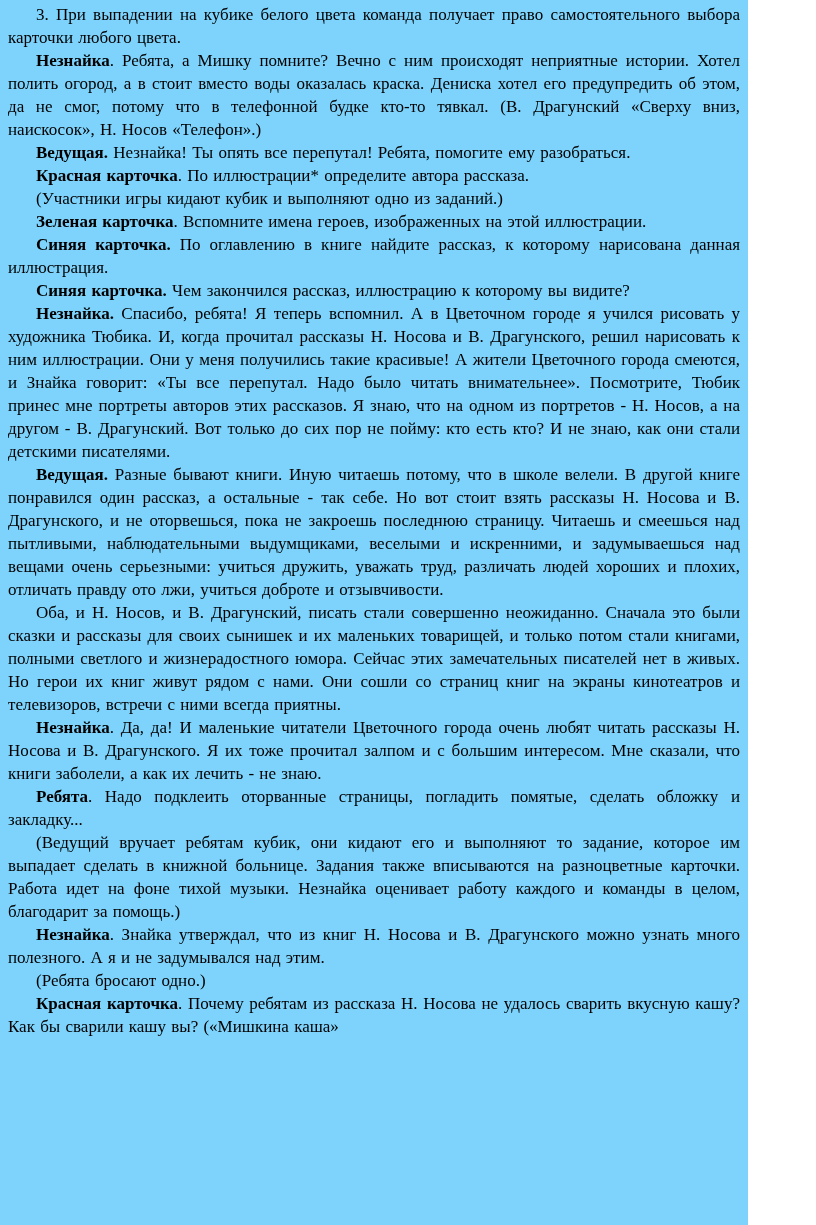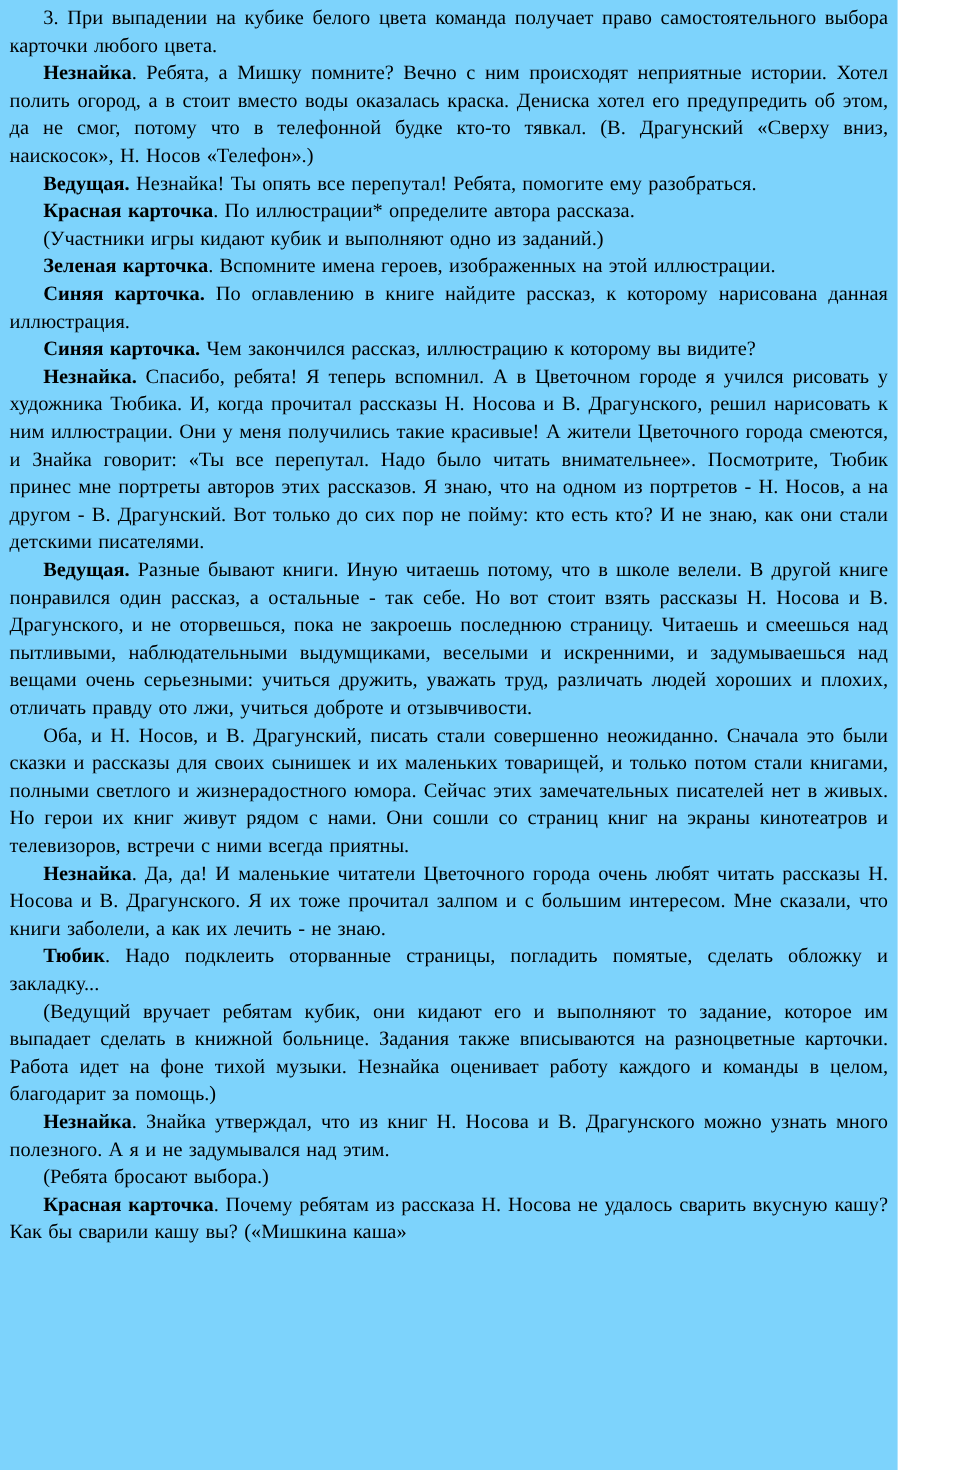--- a/index.html
+++ b/index.html
@@ -42,18 +42,18 @@
   <p class="para"><b>Ведущая.</b><span> Незнайка! Ты опять все перепутал! Ребята, помогите ему разобраться.</span></p>
   <p class="para"><b>Красная карточка</b><span>. По иллюстрации* определите автора рассказа.</span></p>
   <p class="para"><b></b><span>(Участники игры кидают кубик и выполняют одно из заданий.)</span></p>
   <p class="para"><b>Зеленая карточка</b><span>. Вспомните имена героев, изображенных на этой иллюстрации.</span></p>
   <p class="para"><b>Синяя карточка.</b><span> По оглавлению в книге найдите рассказ, к которому нарисована данная иллюстрация.</span></p>
   <p class="para"><b>Синяя карточка.</b><span> Чем закончился рассказ, иллюстрацию к которому вы видите?</span></p>
   <p class="para"><b>Незнайка.</b><span> Спасибо, ребята! Я теперь вспомнил. А в Цветочном городе я учился рисовать у художника Тюбика. И, когда прочитал рассказы Н. Носова и В. Драгунского, решил нарисовать к ним иллюстрации. Они у меня получились такие красивые! А жители Цветочного города смеются, и Знайка говорит: «Ты все перепутал. Надо было читать внимательнее». Посмотрите, Тюбик принес мне портреты авторов этих рассказов. Я знаю, что на одном из портретов - Н. Носов, а на другом - В. Драгунский. Вот только до сих пор не пойму: кто есть кто? И не знаю, как они стали детскими писателями.</span></p>
   <p class="para"><b>Ведущая.</b><span> Разные бывают книги. Иную читаешь потому, что в школе велели. В другой книге понравился один рассказ, а остальные - так себе. Но вот стоит взять рассказы Н. Носова и В. Драгунского, и не оторвешься, пока не закроешь последнюю страницу. Читаешь и смеешься над пытливыми, наблюдательными выдумщиками, веселыми и искренними, и задумываешься над вещами очень серьезными: учиться дружить, уважать труд, различать людей хороших и плохих, отличать правду ото лжи, учиться доброте и отзывчивости.</span></p>
   <p class="para"><b></b><span>Оба, и Н. Носов, и В. Драгунский, писать стали совершенно неожиданно. Сначала это были сказки и рассказы для своих сынишек и их маленьких товарищей, и только потом стали книгами, полными светлого и жизнерадостного юмора. Сейчас этих замечательных писателей нет в живых. Но герои их книг живут рядом с нами. Они сошли со страниц книг на экраны кинотеатров и телевизоров, встречи с ними всегда приятны.</span></p>
   <p class="para"><b>Незнайка</b><span>. Да, да! И маленькие читатели Цветочного города очень любят читать рассказы Н. Носова и В. Драгунского. Я их тоже прочитал залпом и с большим интересом. Мне сказали, что книги заболели, а как их лечить - не знаю.</span></p>
-  <p class="para"><b>Тюбик</b><span>. Надо подклеить оторванные страницы, погладить помятые, сделать обложку и закладку...</span></p>
+  <p class="para"><b>Ребята</b><span>. Надо подклеить оторванные страницы, погладить помятые, сделать обложку и закладку...</span></p>
   <p class="para"><b></b><span>(Ведущий вручает ребятам кубик, они кидают его и выполняют то задание, которое им выпадает сделать в книжной больнице. Задания также вписываются на разноцветные карточки. Работа идет на фоне тихой музыки. Незнайка оценивает работу каждого и команды в целом, благодарит за помощь.)</span></p>
   <p class="para"><b>Незнайка</b><span>. Знайка утверждал, что из книг Н. Носова и В. Драгунского можно узнать много полезного. А я и не задумывался над этим.</span></p>
-  <p class="para"><b></b><span>(Ребята бросают выбора.)</span></p>
+  <p class="para"><b></b><span>(Ребята бросают одно.)</span></p>
   <p class="para"><b>Красная карточка</b><span>. Почему ребятам из рассказа Н. Носова не удалось сварить вкусную кашу? Как бы сварили кашу вы? («Мишкина каша»</span></p>
 </div>
 
 </body></html>

